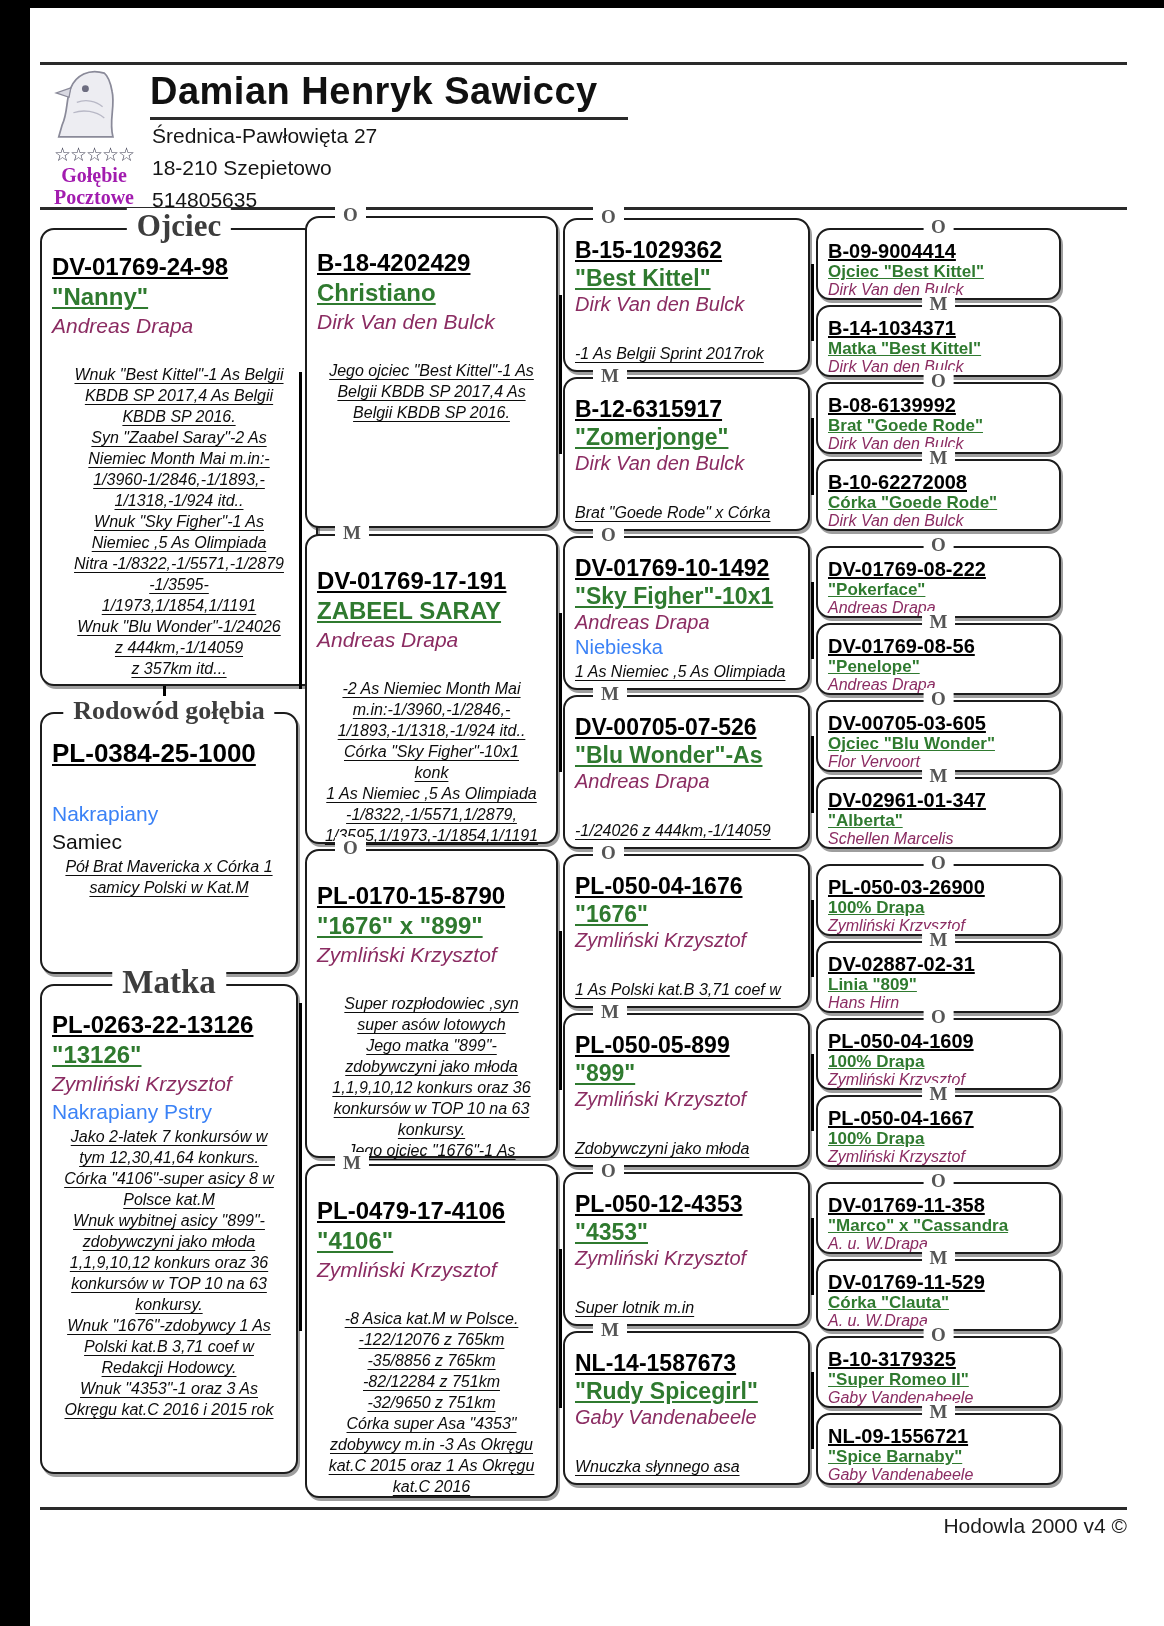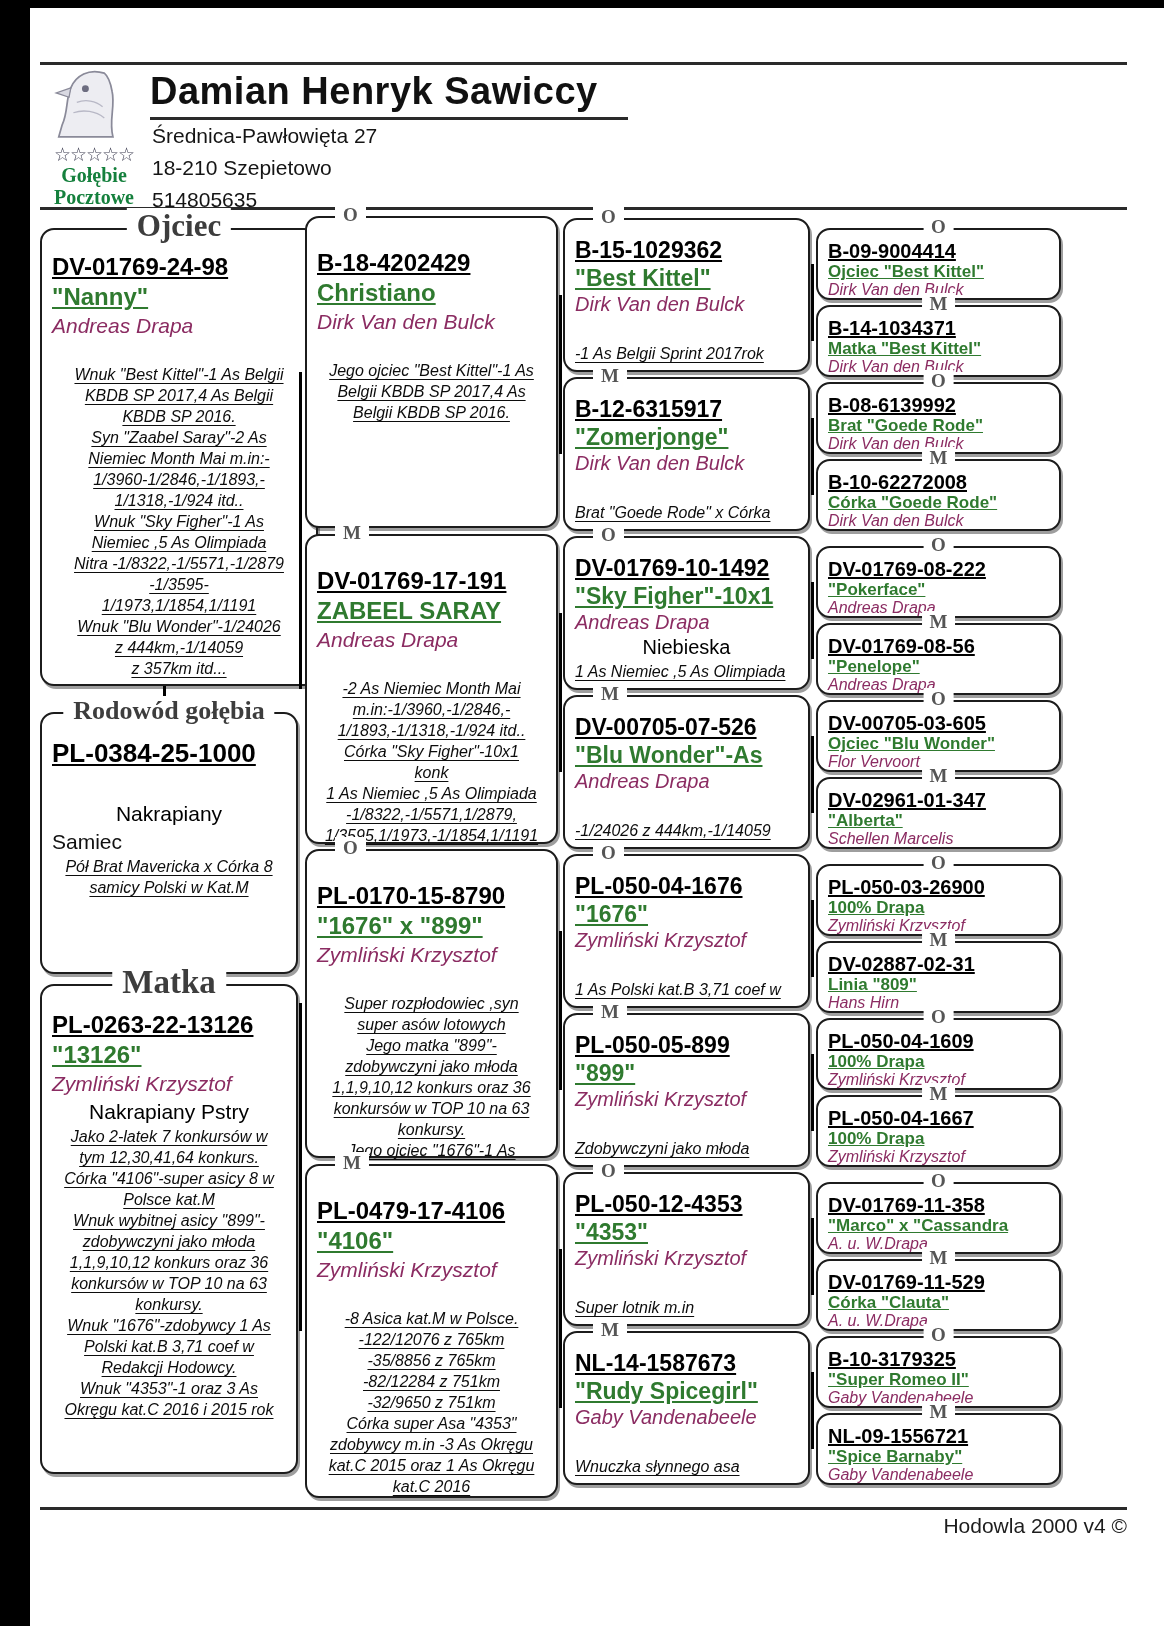--- a/index.html
+++ b/index.html
@@ -9,37 +9,37 @@
   .bar-top{position:absolute;left:0;top:0;width:1164px;height:8px;background:#000;}
   .rule{position:absolute;left:40px;width:1087px;height:3px;background:#2a2a2a;}
 
   
   .owner-name{position:absolute;left:150px;top:70px;font-size:38px;font-weight:bold;
               letter-spacing:.5px;border-bottom:3px solid #2a2a2a;padding:0 30px 4px 0;}
   .addr{position:absolute;left:152px;font-size:21px;color:#151515;}
   .logo{position:absolute;left:40px;top:68px;width:108px;text-align:center;}
   .logo-stars{font-size:19px;letter-spacing:-1px;color:#3e3e52;line-height:18px;}
   .logo-word{font-family:"Liberation Serif",serif;font-weight:bold;font-size:20px;
-             color:#15803d;line-height:22px;}
+             color:#a21caf;line-height:22px;}
 
   
   .pbox{position:absolute;background:#fff;border:2px solid #1c1c1c;border-radius:14px;
         box-shadow:2px 3px 0 rgba(40,40,40,.45);padding:16px 10px 6px 10px;box-sizing:border-box;}
   .pbox-label{position:absolute;top:-14px;background:#fff;padding:0 8px;
               font-family:"Liberation Serif",serif;font-weight:bold;font-size:19px;color:#555;}
   .label-left{left:28px;} .label-center{left:50%;transform:translateX(-50%);}
   .box-title{position:absolute;top:-22px;left:50%;transform:translateX(-50%);background:#fff;
              padding:0 10px;font-family:"Liberation Serif",serif;font-weight:bold;color:#3d3d3d;
              white-space:nowrap;}
   .t-ojciec{font-size:31px;} .t-rodowod{font-size:26px;top:-18px;} .t-matka{font-size:33px;}
 
   .ring{font-weight:bold;text-decoration:underline;color:#000;}
   .pname{font-weight:bold;text-decoration:underline;color:#2f7a2f;}
   .fancier{font-style:italic;color:#8b2c62;}
-  .color-note{color:#000000;text-align:center;}
+  .color-note{color:#3b82f6;}
   .sex{color:#111;}
   .desc{font-style:italic;text-decoration:underline;text-underline-offset:3px;color:#0c0c0c;
         white-space:pre-line;text-align:center;}
 
   .c12 .ring,.c12 .pname{font-size:24px;line-height:30px;}
   .c12 .fancier{font-size:21px;line-height:28px;}
   .c12 .color-note,.c12 .sex{font-size:21px;line-height:28px;}
   .c12 .desc{font-size:16px;line-height:21px;margin-top:24px;}
   .c12 .desc.tight{margin-top:0;}
 
@@ -104,21 +104,21 @@
 z 357km itd...</div>
   </div>
 
   <div class="vline" style="left:163px;top:686px;height:26px"></div>
 
   <div class="pbox c12" style="left:40px;top:712px;width:258px;height:262px">
     <div class="box-title t-rodowod">Rodowód gołębia</div>
     <div class="ring" style="margin-top:8px;font-size:26px">PL-0384-25-1000</div>
     <div class="color-note" style="margin-top:32px">Nakrapiany</div>
     <div class="sex">Samiec</div>
-    <div class="desc tight">Pół Brat Mavericka x Córka 8
+    <div class="desc tight">Pół Brat Mavericka x Córka 1
 samicy Polski w Kat.M</div>
   </div>
 
   <div class="vline" style="left:163px;top:974px;height:34px"></div>
 
   <div class="pbox c12" style="left:40px;top:984px;width:258px;height:490px">
     <div class="box-title t-matka">Matka</div>
     <div class="ring" style="margin-top:8px">PL-0263-22-13126</div>
     <div class="pname">"13126"</div>
     <div class="fancier">Zymliński Krzysztof</div>

